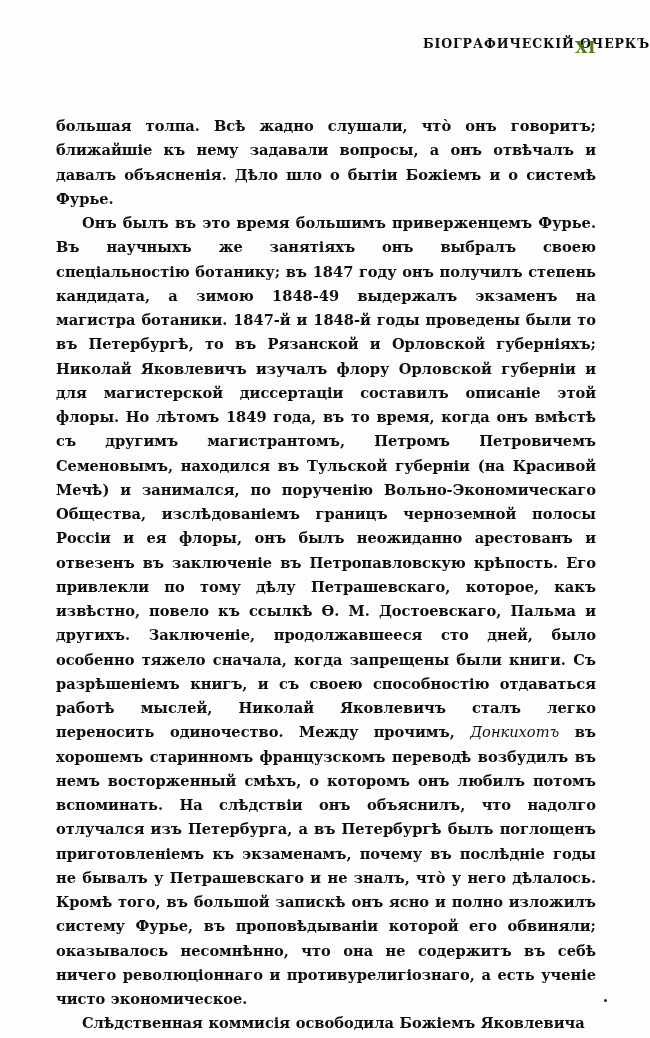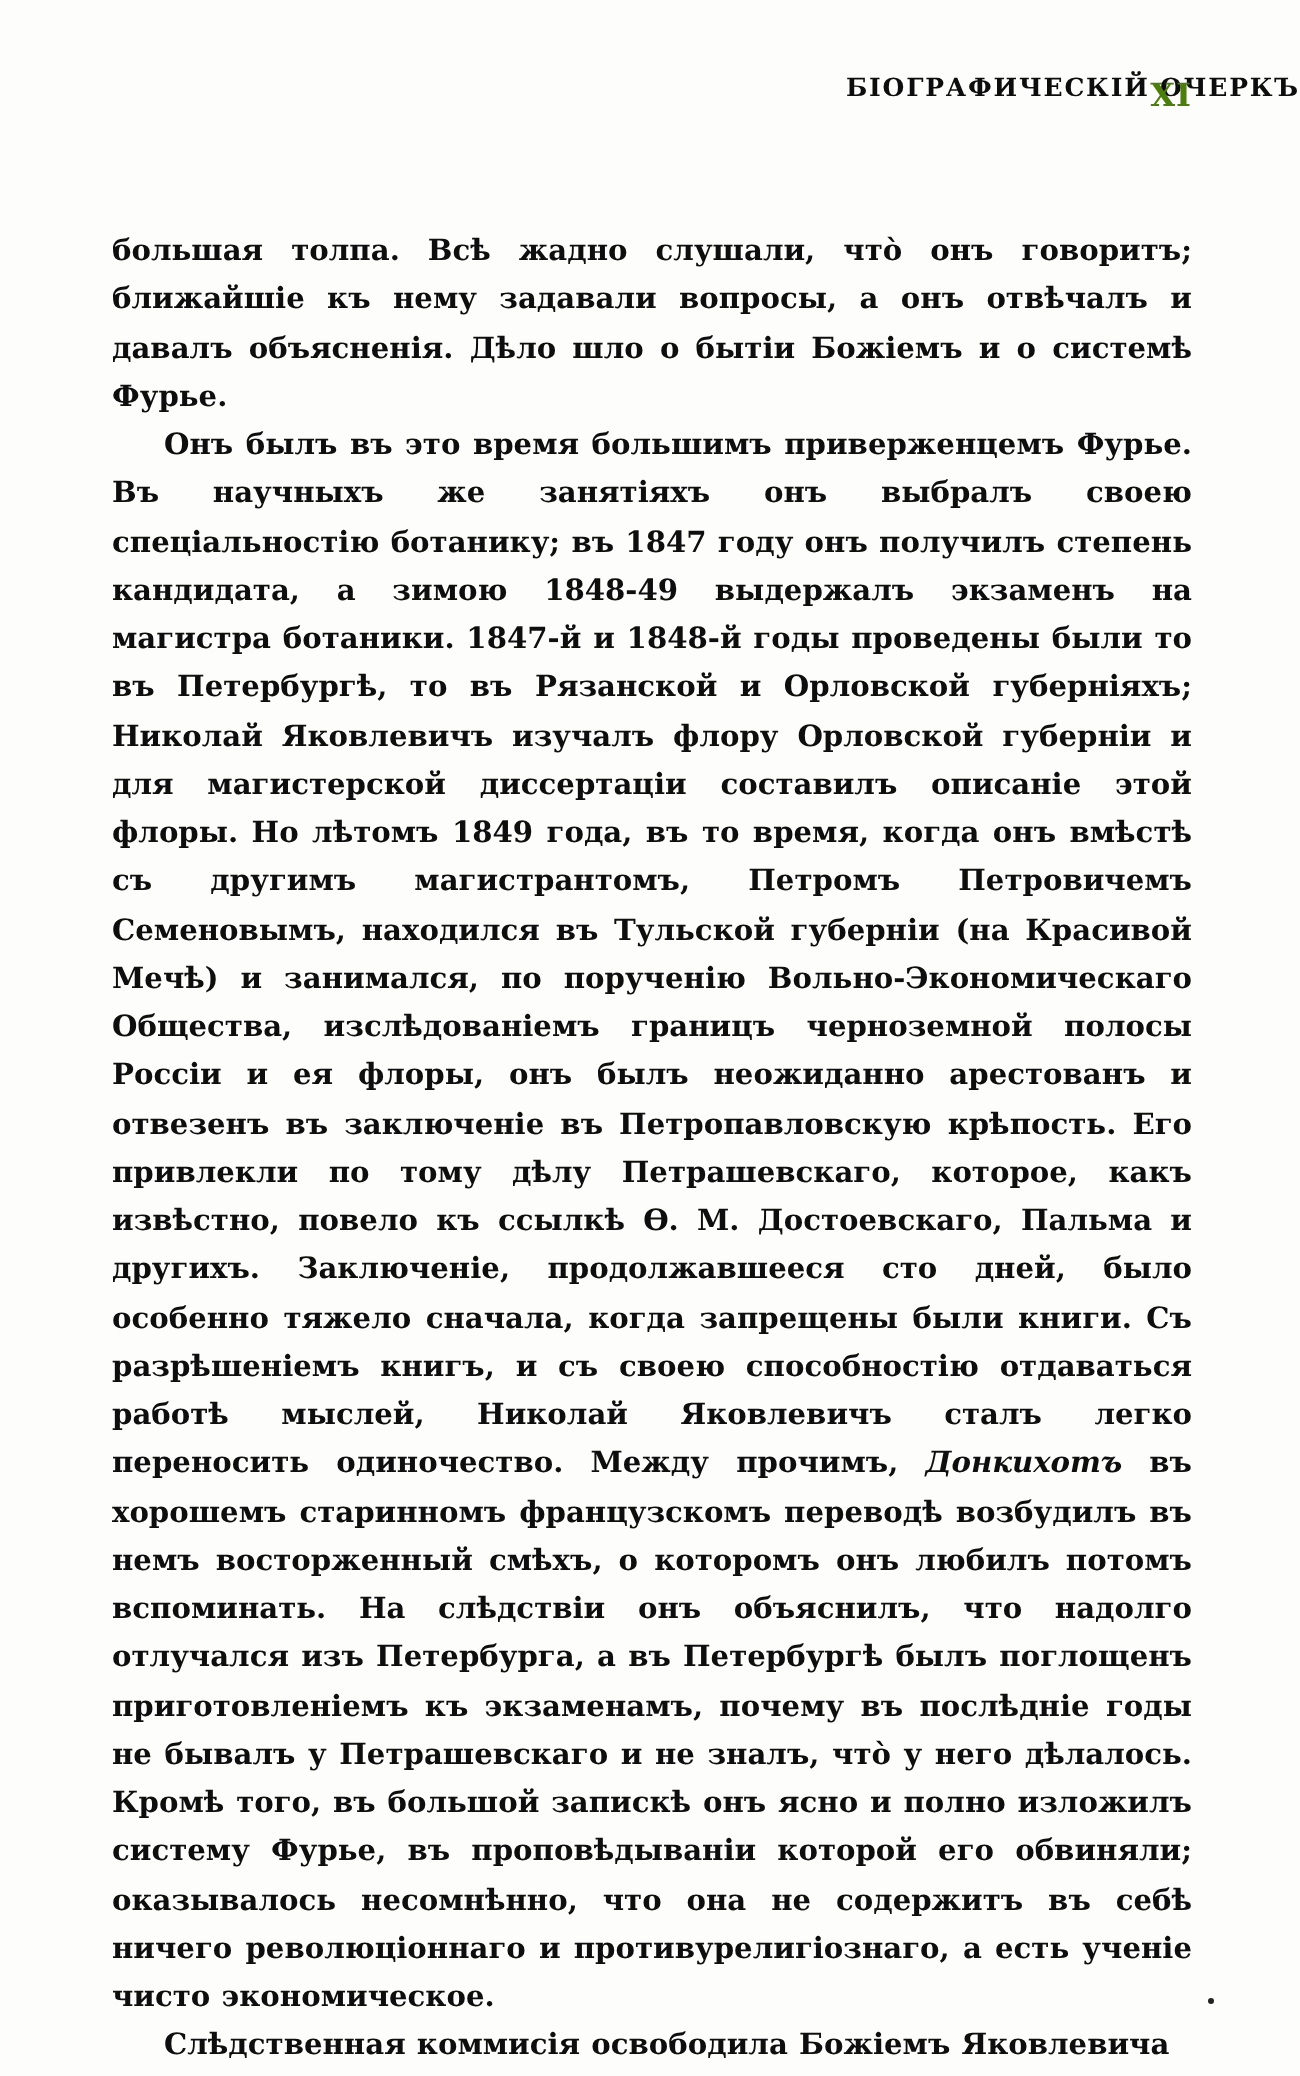--- a/index.html
+++ b/index.html
@@ -65,21 +65,21 @@
     word-spacing: 0.5px;
   }
   .para + .para {
     text-indent: 26px;
   }
   .para.last {
     text-align-last: left;
   }
   .para em {
     font-style: italic;
-    font-weight: 700;
+    font-weight: 400;
   }
   .specktail {
     position: absolute;
     right: 43px;
     bottom: 36px;
     width: 3px;
     height: 3px;
     background: #222;
     border-radius: 50%;
   }

